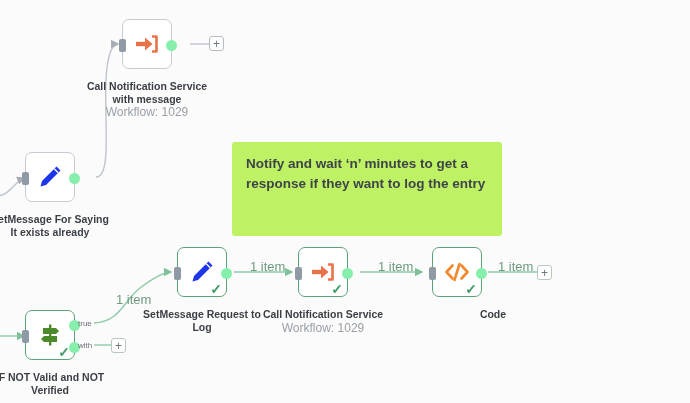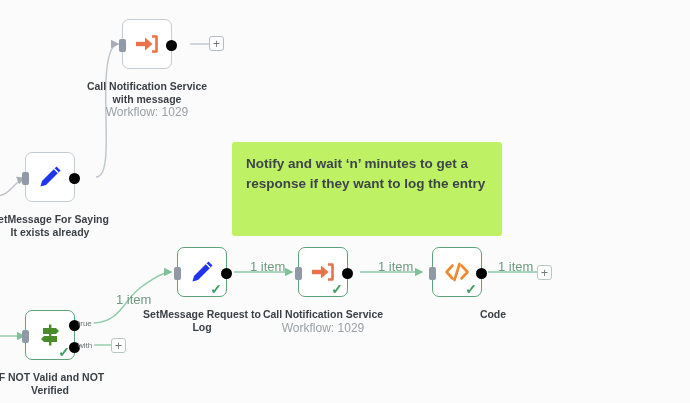--- a/index.html
+++ b/index.html
@@ -63,21 +63,21 @@
     width: 7px;
     height: 13px;
     background: #909aa6;
     border-radius: 2px;
   }
   .port-out {
     position: absolute;
     width: 11px;
     height: 11px;
     border-radius: 50%;
-    background: #000000;
+    background: #86efac;
     text-decoration: underline;
   }
   .port-out.single { right: -6px; top: 20px; }
   .port-out.t { right: -6px; top: 9px; }
   .port-out.f { right: -6px; top: 31px; }
 
   .port-label {
     position: absolute;
     font-size: 8px;
     color: #6b7178;

